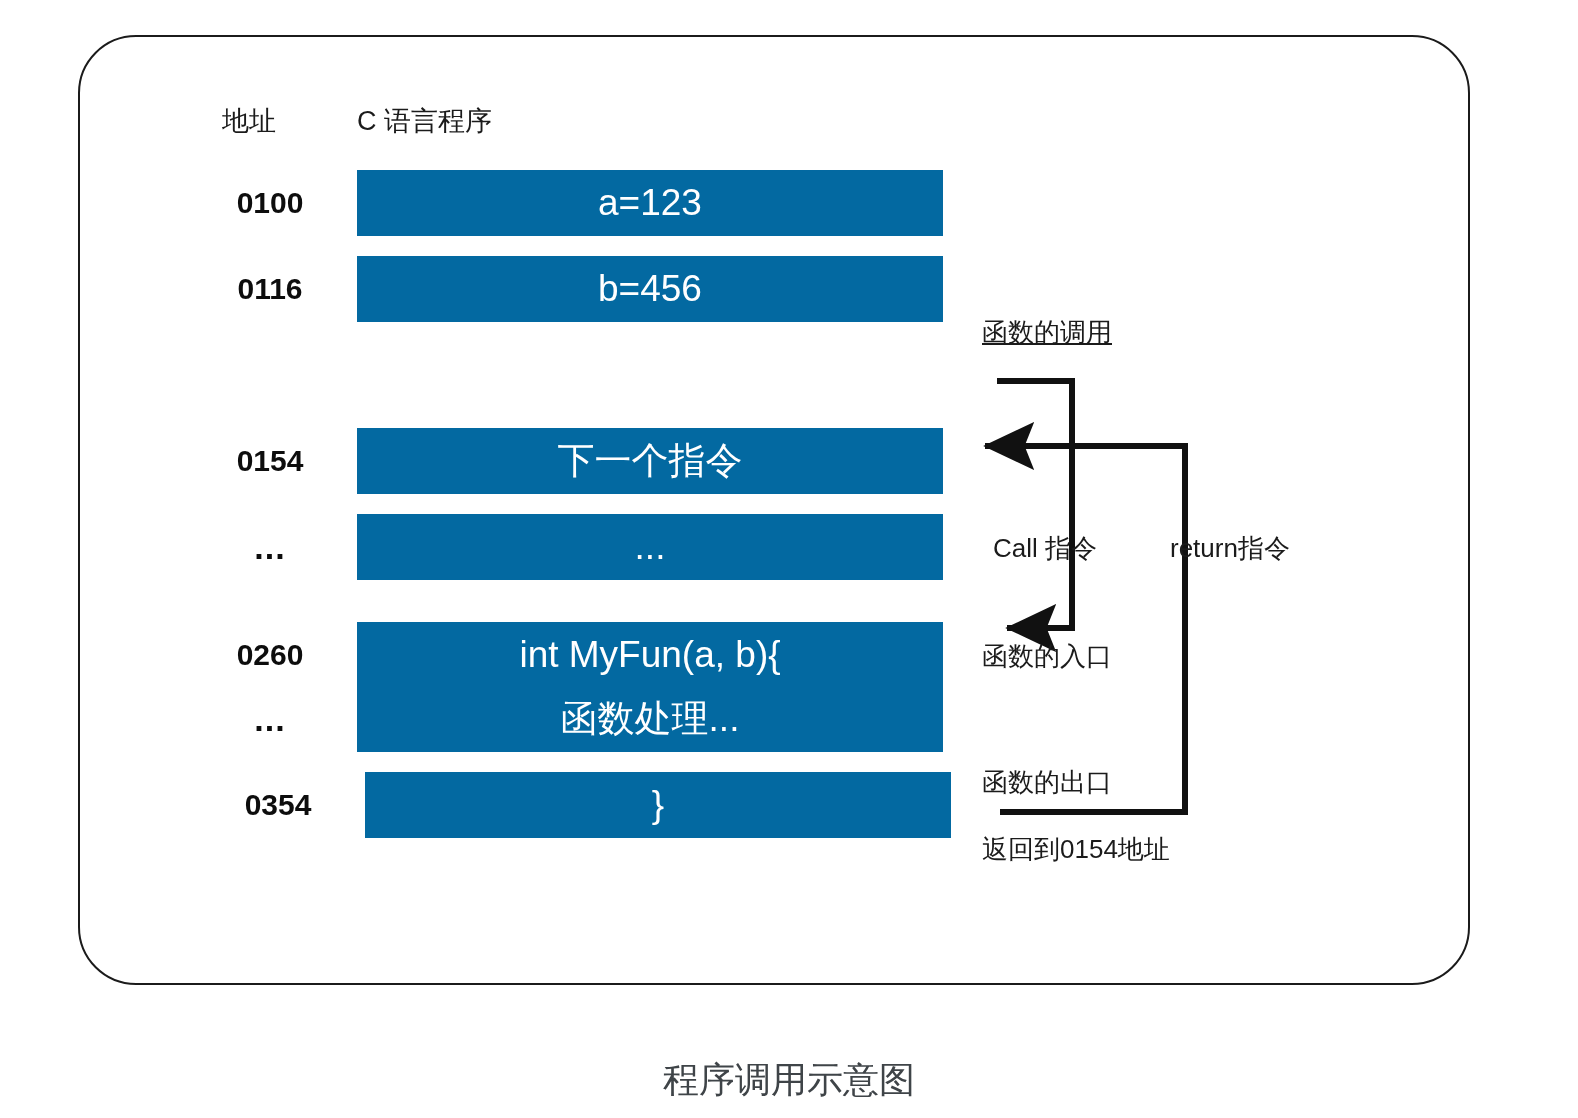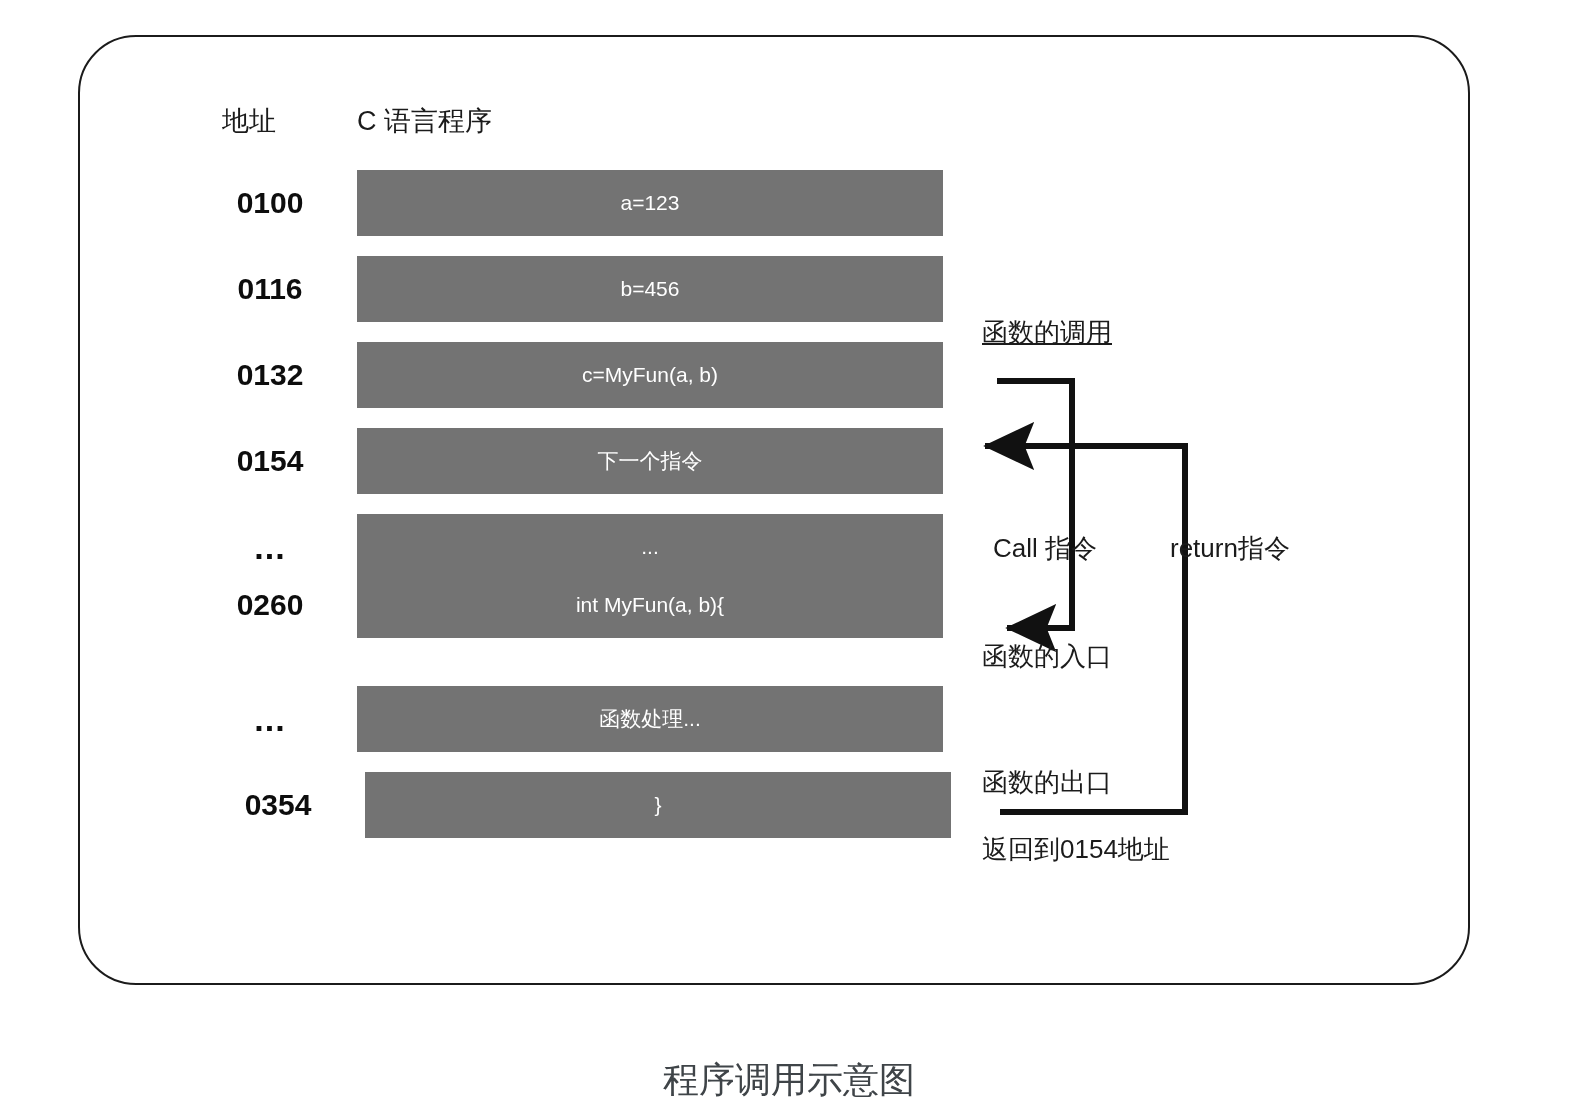--- a/index.html
+++ b/index.html
@@ -75,23 +75,23 @@
   .addr-label.ellip {
     font-size: 34px;
     letter-spacing: 1px;
   }
   .code-bar {
     position: absolute;
     left: 357px;
     width: 586px;
     top: 0;
     height: 66px;
-    background: #737373;
+    background: #0369a1;
     color: #ffffff;
-    font-size: 21px;
+    font-size: 37px;
     line-height: 66px;
     text-align: center;
     white-space: nowrap;
   }
   
   .anno {
     position: absolute;
     color: #1b1b1b;
     font-size: 26px;
     line-height: 1;
@@ -138,32 +138,30 @@
   <div id="rows">
       <div class="mem-row" style="top: 170px;">
         <div class="addr-label">0100</div>
         <div class="code-bar">a=123</div>
       </div>
       <div class="mem-row" style="top: 256px;">
         <div class="addr-label">0116</div>
         <div class="code-bar">b=456</div>
       </div>
       <div class="mem-row" style="top: 342px;">
-        <div class="addr-label">0132</div>
-        <div class="code-bar">c=MyFun(a, b)</div>
       </div>
       <div class="mem-row" style="top: 428px;">
         <div class="addr-label">0154</div>
         <div class="code-bar">下一个指令</div>
       </div>
       <div class="mem-row" style="top: 514px;">
         <div class="addr-label ellip">...</div>
         <div class="code-bar">...</div>
       </div>
-      <div class="mem-row" style="top: 572px; padding-left: 36px;">
+      <div class="mem-row" style="top: 622px; padding-left: 36px;">
         <div class="addr-label">0260</div>
         <div class="code-bar">int MyFun(a, b){</div>
       </div>
       <div class="mem-row" style="top: 686px;">
         <div class="addr-label ellip">...</div>
         <div class="code-bar">函数处理...</div>
       </div>
       <div class="mem-row" style="top: 772px; margin-left: 8px;">
         <div class="addr-label">0354</div>
         <div class="code-bar">}</div>

